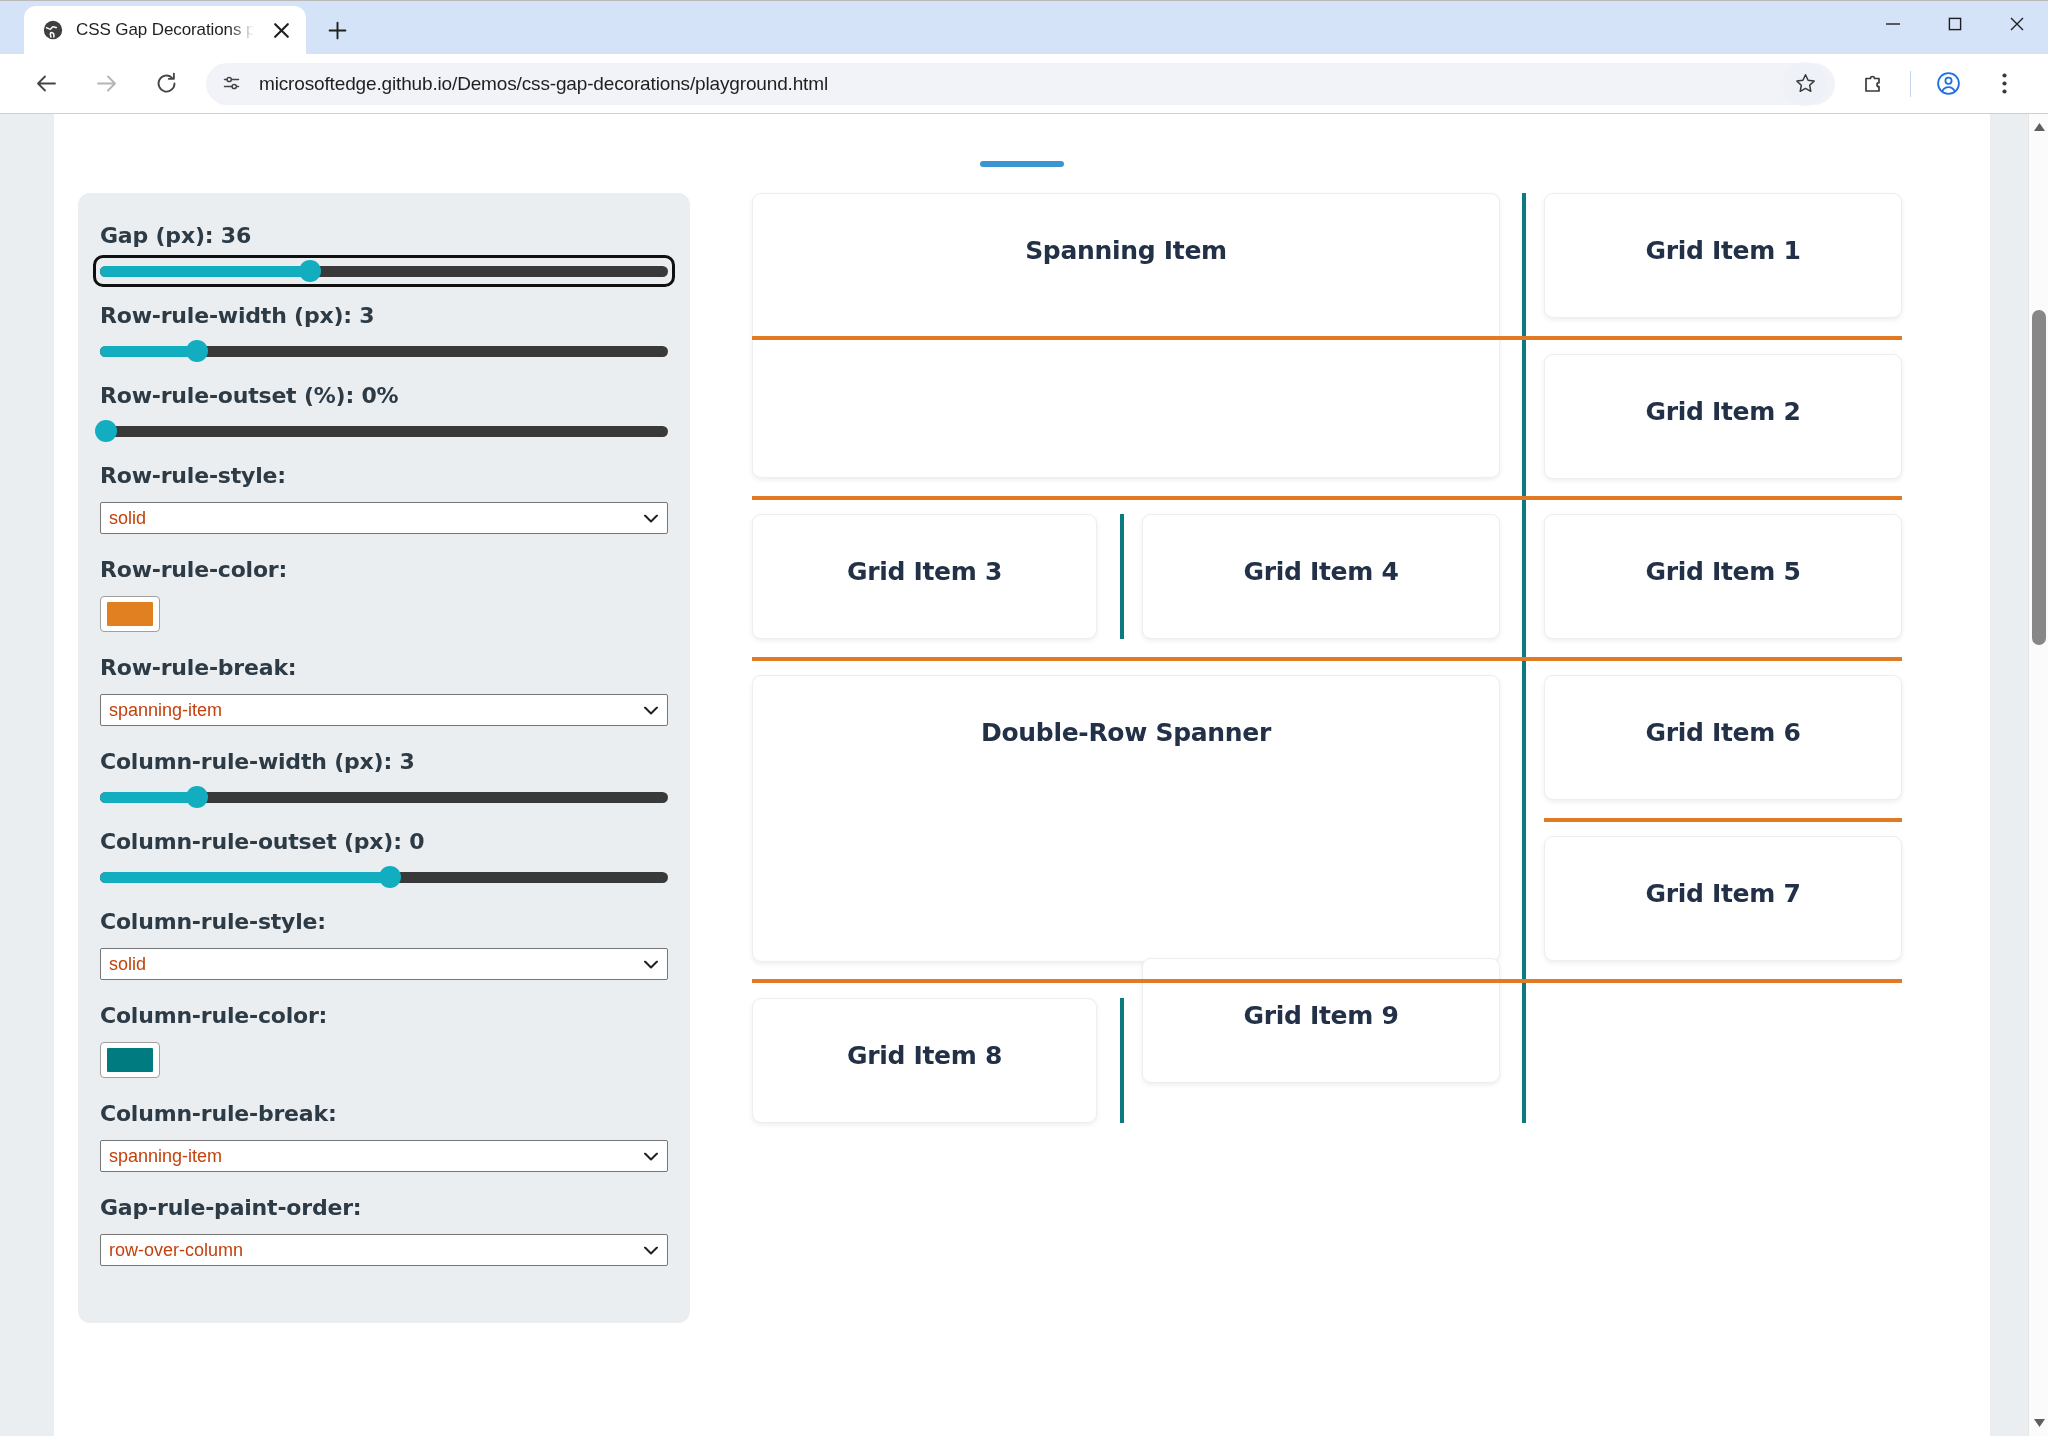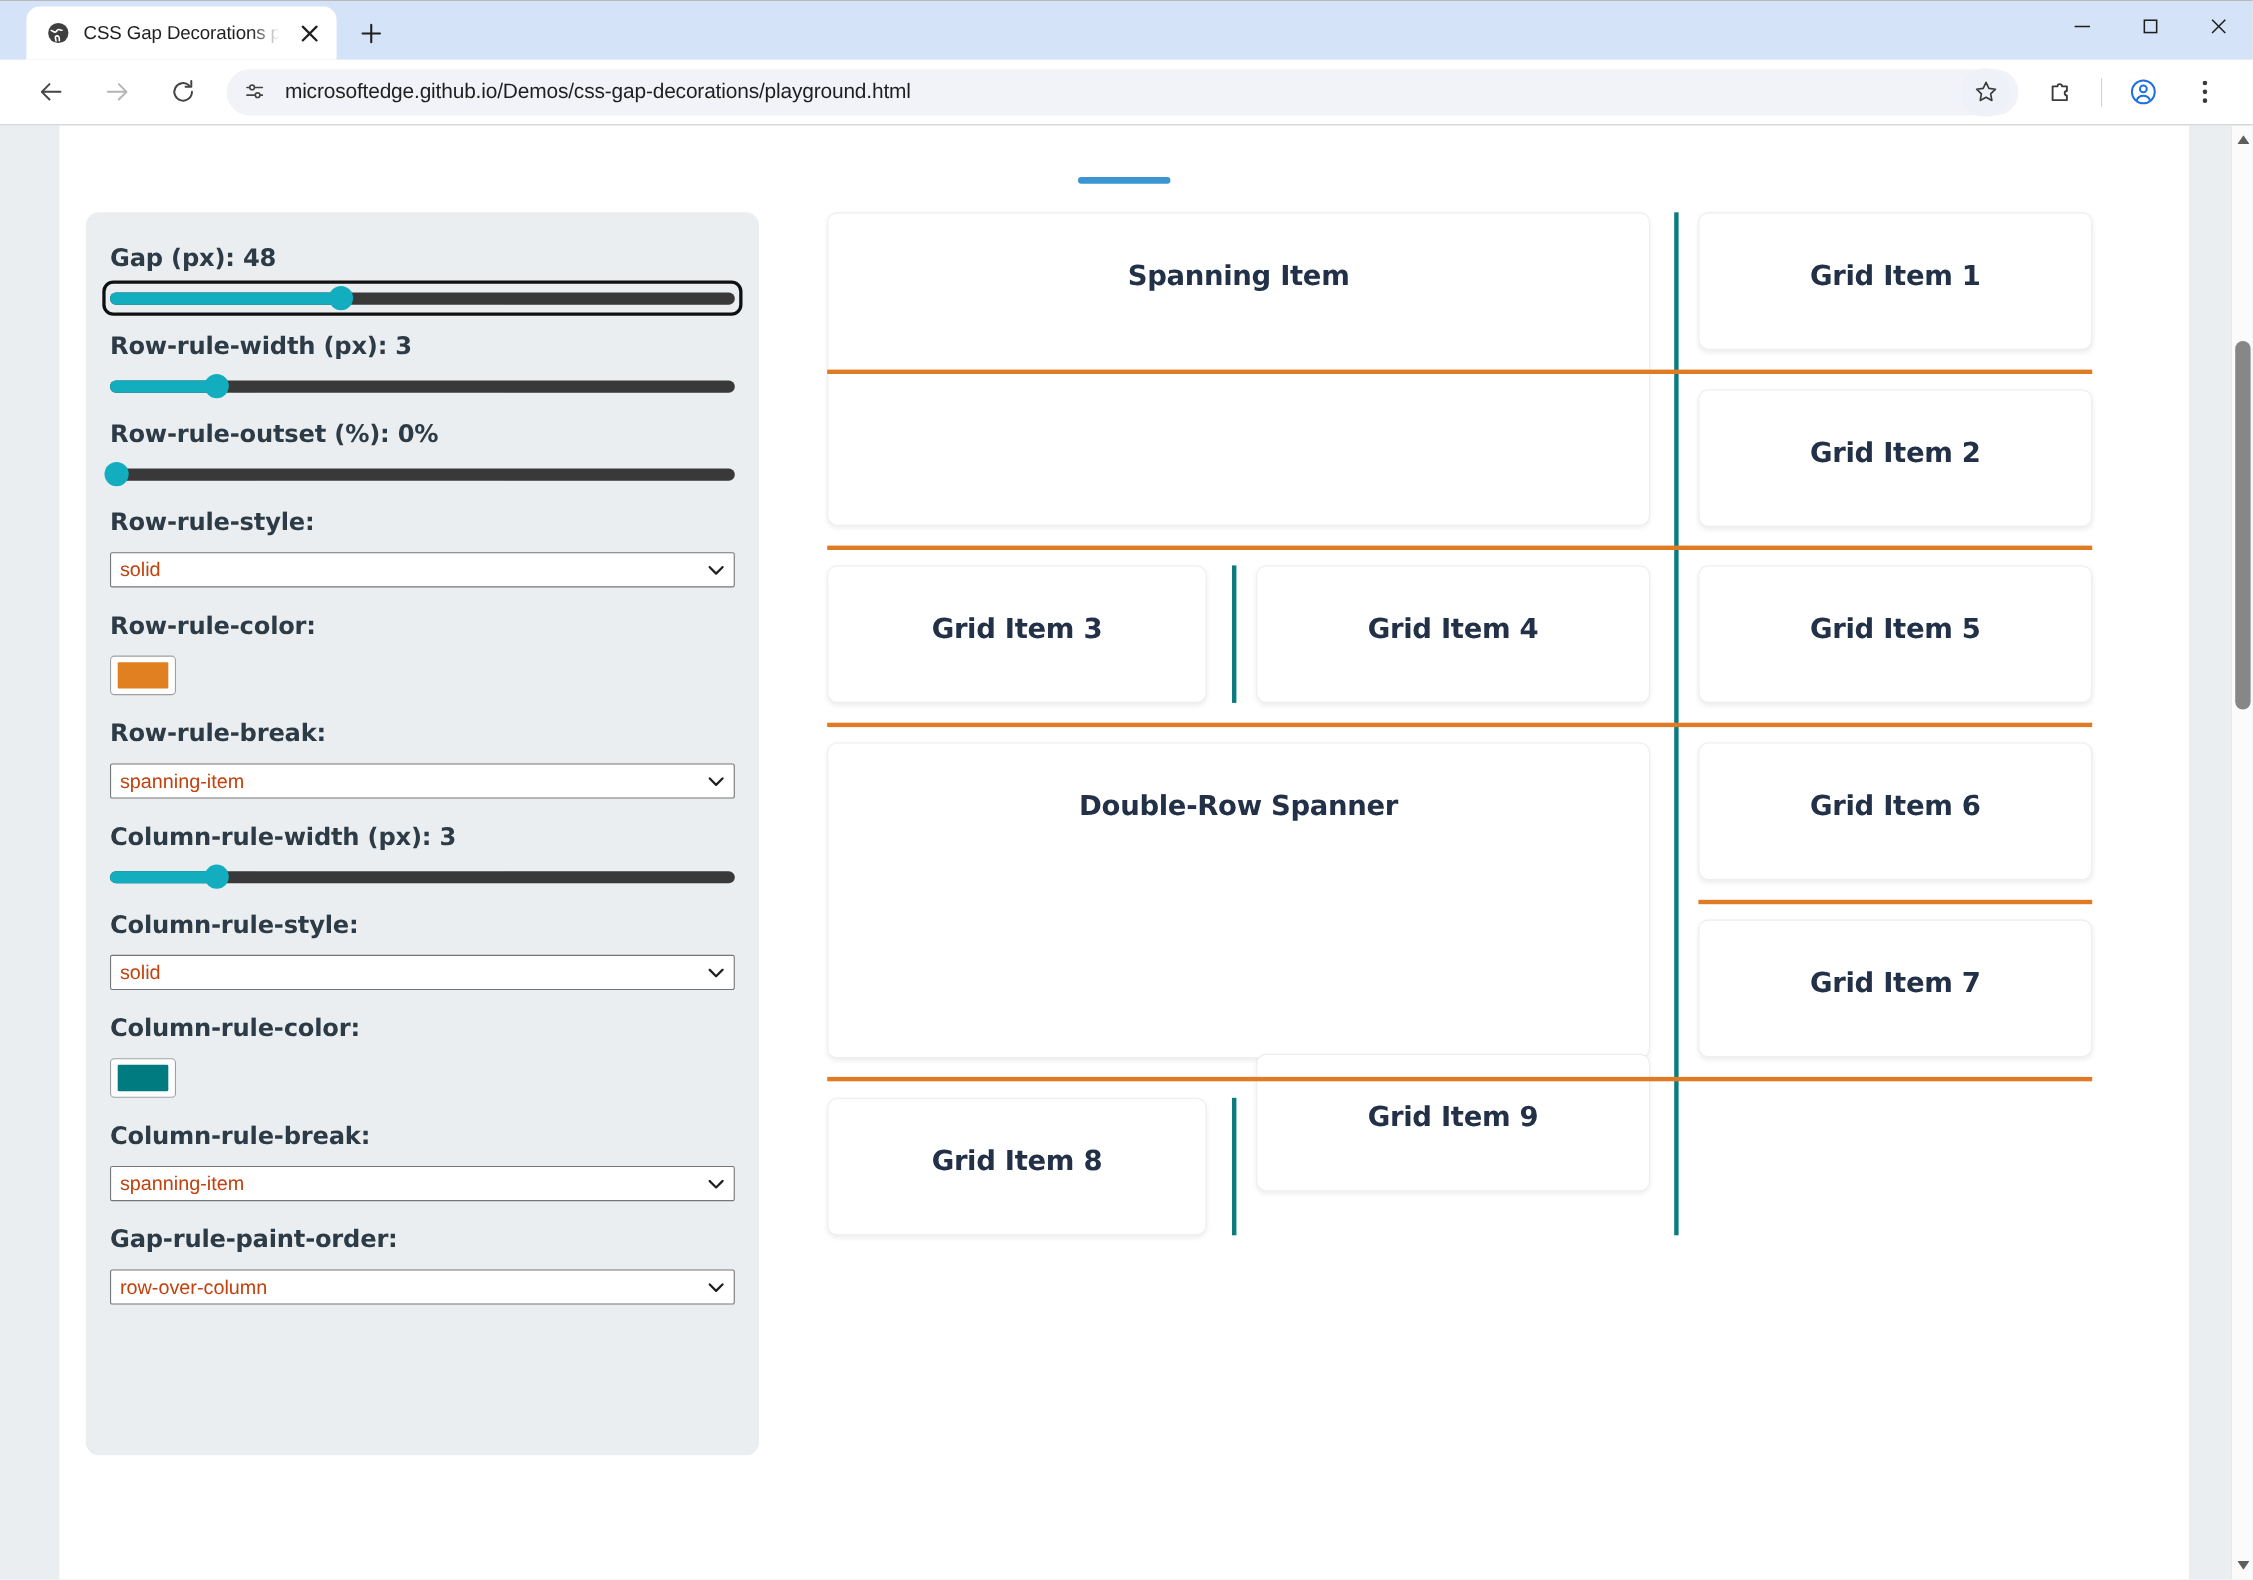--- a/index.html
+++ b/index.html
@@ -222,21 +222,21 @@
     <div class="page-margin"></div>
     <div class="page">
       <div class="app">
 
         <div class="title-underline"></div>
 
         <div class="layout">
 
           <div class="controls" id="controls-panel">
               <div class="ctl">
-                <div class="ctl-label">Gap (px): 48</div>
+                <div class="ctl-label">Gap (px): 36</div>
                 <div class="range focused">
                   <div class="track"></div>
                   <div class="fill" style="width:37%;background:#12aec0"></div>
                   <div class="thumb" style="left:37%;background:#12aec0"></div>
                 </div>
               </div>
               <div class="ctl">
                 <div class="ctl-label">Row-rule-width (px): 3</div>
                 <div class="range">
                   <div class="track"></div>
@@ -275,20 +275,28 @@
                       <path d="M1 1l6 6 6-6" stroke="#1f1f1f" stroke-width="2" fill="none" stroke-linecap="round" stroke-linejoin="round"></path>
                     </svg></span>
                 </div>
               </div>
               <div class="ctl">
                 <div class="ctl-label">Column-rule-width (px): 3</div>
                 <div class="range">
                   <div class="track"></div>
                   <div class="fill" style="width:17%;background:#12aec0"></div>
                   <div class="thumb" style="left:17%;background:#12aec0"></div>
+                </div>
+              </div>
+              <div class="ctl">
+                <div class="ctl-label">Column-rule-outset (px): 0</div>
+                <div class="range">
+                  <div class="track"></div>
+                  <div class="fill" style="width:51%;background:#12aec0"></div>
+                  <div class="thumb" style="left:51%;background:#12aec0"></div>
                 </div>
               </div>
               <div class="ctl">
                 <div class="ctl-label">Column-rule-style:</div>
                 <div class="sel">
                   <span>solid</span>
                   <span class="caret"><svg width="14" height="9" viewBox="0 0 14 9">
                       <path d="M1 1l6 6 6-6" stroke="#1f1f1f" stroke-width="2" fill="none" stroke-linecap="round" stroke-linejoin="round"></path>
                     </svg></span>
                 </div>

